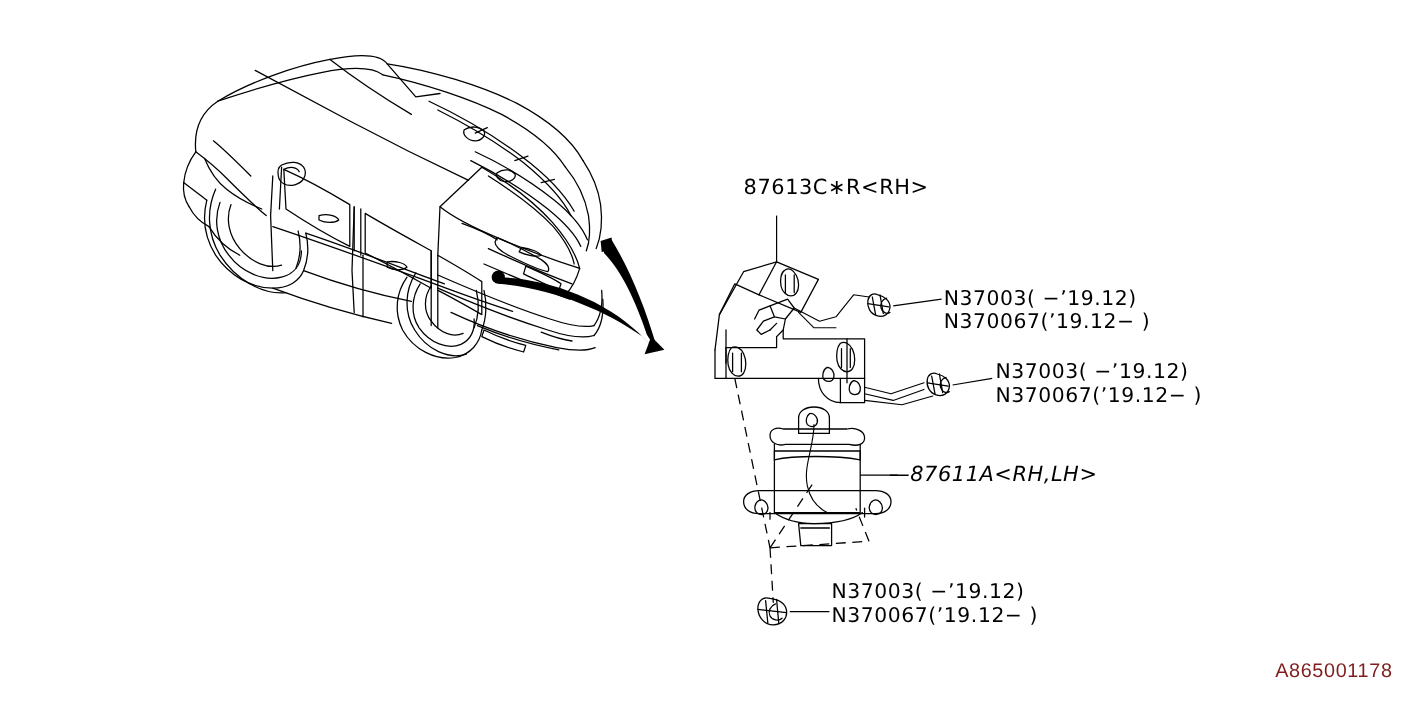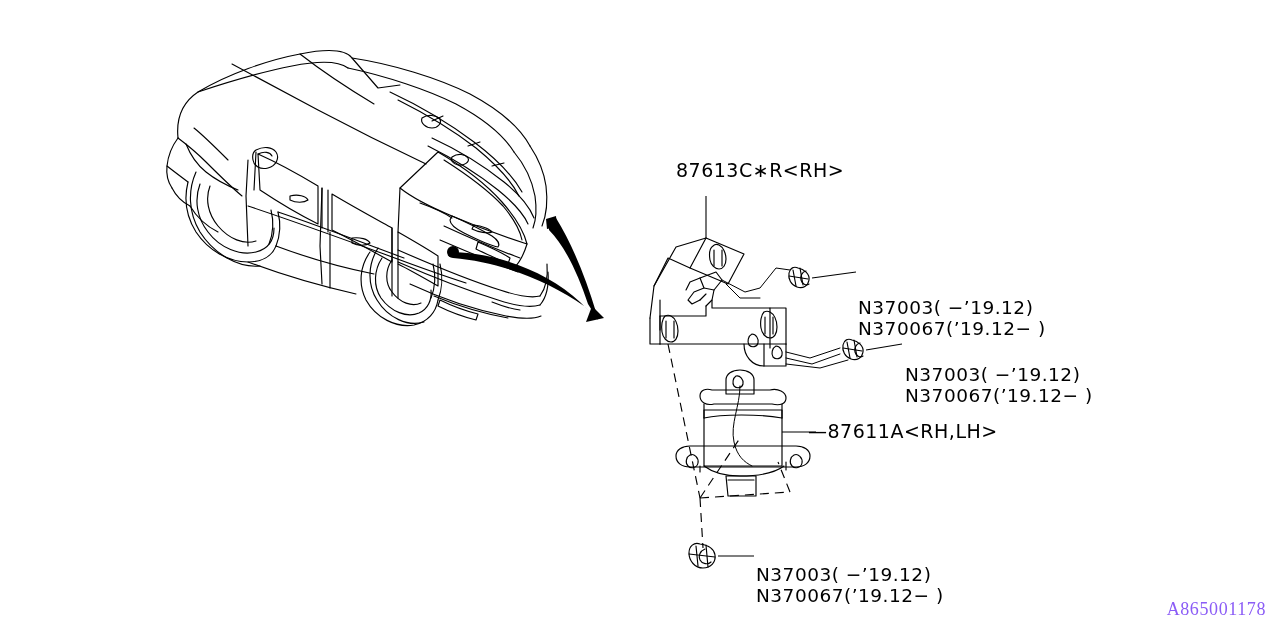--- a/index.html
+++ b/index.html
@@ -68,30 +68,29 @@
     white-space: pre;
     font-family: "DejaVu Sans", sans-serif;
     font-size: 19px;
     line-height: 23px;
     letter-spacing: 0.5px;
     color: #000000;
   }
   .label-sm {
     font-size: 18.5px;
     line-height: 23px;
-    margin-top: 36px;
   }
   .diagram-id {
     position: absolute;
     right: 14px;
     bottom: 8px;
-    font-family: Liberation Serif, serif;
+    font-family: Liberation Sans, sans-serif;
     font-size: 18px;
     letter-spacing: 0.6px;
-    color: #8b5cf6;
+    color: #7f1d1d;
   }
 </style>
 </head>
 <body>
 
 <div id="diagram-root">
 
   <svg class="layer" viewBox="0 0 1280 640">
     <g>
 
@@ -332,20 +331,20 @@
   </svg>
 
   <div class="label" style="left:676px; top:159px;">87613C∗R&lt;RH&gt;</div>
 
   <div class="label label-sm" style="left:858px; top:260px;">N37003( −’19.12)</div>
   <div class="label label-sm" style="left:858px; top:281px;">N370067(’19.12− )</div>
 
   <div class="label label-sm" style="left:905px; top:327px;">N37003( −’19.12)</div>
   <div class="label label-sm" style="left:905px; top:348px;">N370067(’19.12− )</div>
 
-  <div class="label" style="left:808px; top:420px;">—87611A&lt;RH,LH&gt;</div>
+  <div class="label" style="left:808px; top:420px;font-style:italic;">—87611A&lt;RH,LH&gt;</div>
 
   <div class="label label-sm" style="left:756px; top:527px;">N37003( −’19.12)</div>
   <div class="label label-sm" style="left:756px; top:548px;">N370067(’19.12− )</div>
 
   <div class="diagram-id">A865001178</div>
 
 </div>
 
 </body></html>

